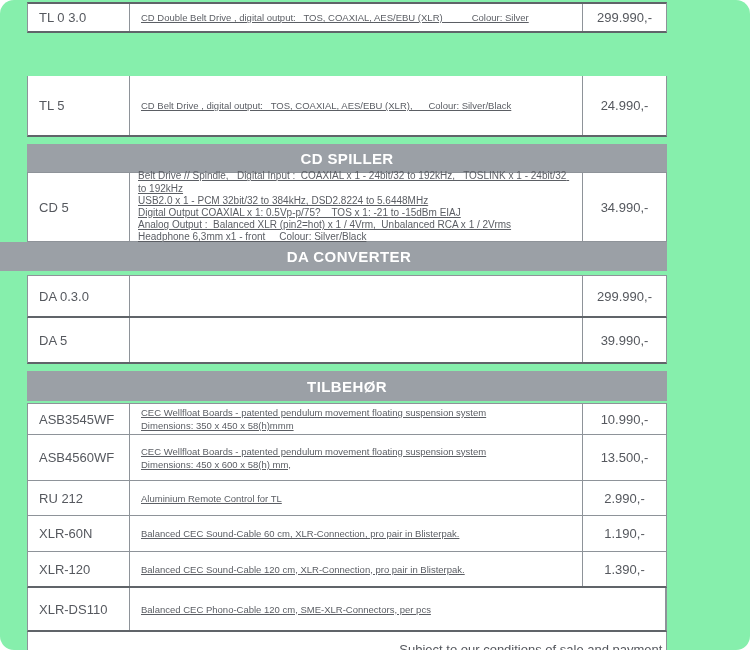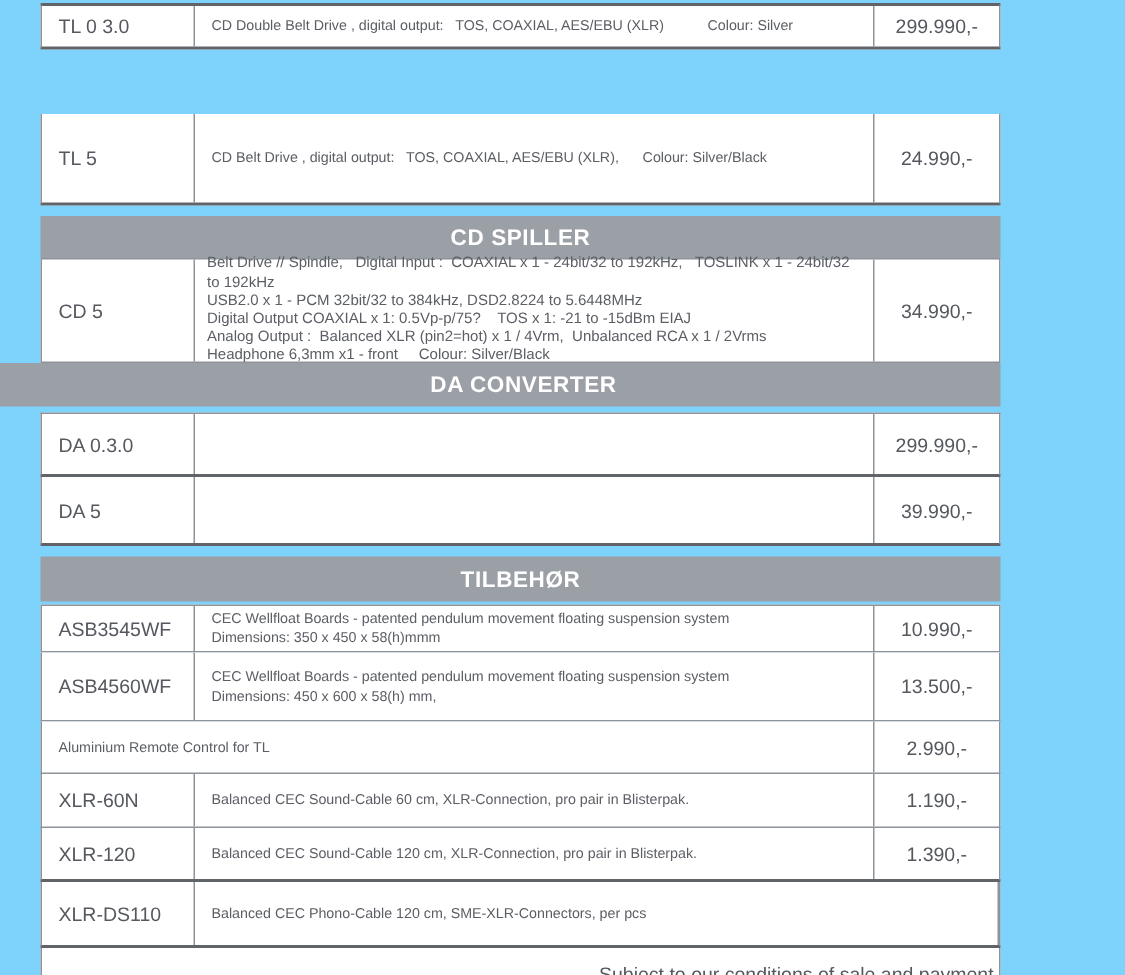--- a/index.html
+++ b/index.html
@@ -8,21 +8,21 @@
     --border-dark:#606469;
     --text:#55585e;
     --desc:#5b5e64;
   }
   html,body{margin:0;padding:0;}
   body{
     width:750px;height:650px;background:#ffffff;
     font-family:"Liberation Sans","DejaVu Sans",sans-serif;
     overflow:hidden;
   }
-  .page{position:relative;width:750px;height:650px;background:#7dd3fc;overflow:hidden;}
+  .page{position:relative;width:750px;height:650px;background:#86efac;overflow:hidden;border-radius:14px;}
   .table{position:absolute;left:27px;top:2px;width:640px;}
   .band{
     background:var(--band);color:#ffffff;
     display:flex;align-items:center;justify-content:center;
     font-size:15px;font-weight:600;letter-spacing:.4px;
     box-sizing:border-box;
   }
   .band-full{margin-left:-27px;width:667px;padding-left:27px;}
   .row{
     display:flex;box-sizing:border-box;background:#ffffff;
@@ -33,21 +33,21 @@
   .bb{border-bottom:1px solid var(--border);}
   .bb-dark{border-bottom:2px solid var(--border-dark);}
   .bb-thick{border-bottom:3px solid var(--border-dark);}
   .cell{display:flex;flex-direction:column;justify-content:center;box-sizing:border-box;}
   .cell-code{
     width:102px;flex:0 0 102px;border-right:1px solid var(--border);
     padding-left:11px;font-size:13px;color:var(--text);
   }
   .cell-desc{
     flex:1 1 auto;border-right:1px solid var(--border);
-    padding:3px 8px 3px 11px;font-size:9.5px;line-height:13px;color:var(--desc);
+    padding:3px 8px 3px 11px;font-size:9.5px;line-height:13px;color:var(--desc);text-decoration:underline;
   }
   .cell-desc.small{font-size:10px;line-height:12.2px;padding-left:8px;}
   .desc-line{white-space:pre-wrap;}
   .cell-price{
     width:83px;flex:0 0 83px;align-items:center;
     font-size:13px;color:var(--text);
   }
   .footer-row{align-items:center;justify-content:flex-end;font-size:13px;color:var(--text);}
 </style>
 </head>
@@ -109,20 +109,21 @@
       </div>
       <div class="row bb" style="height: 46px;">
         <div class="cell cell-code">ASB4560WF</div>
         <div class="cell cell-desc">
           <div class="desc-line">CEC Wellfloat Boards - patented pendulum movement floating suspension system</div>
           <div class="desc-line">Dimensions: 450 x 600 x 58(h) mm,</div>
         </div>
         <div class="cell cell-price">13.500,-</div>
       </div>
       <div class="row bb" style="height: 35px;">
+        <div class="cell cell-code">RU 212</div>
         <div class="cell cell-desc">
           <div class="desc-line">Aluminium Remote Control for TL</div>
         </div>
         <div class="cell cell-price">2.990,-</div>
       </div>
       <div class="row bb" style="height: 36px;">
         <div class="cell cell-code">XLR-60N</div>
         <div class="cell cell-desc">
           <div class="desc-line">Balanced CEC Sound-Cable 60 cm, XLR-Connection, pro pair in Blisterpak.</div>
         </div>

